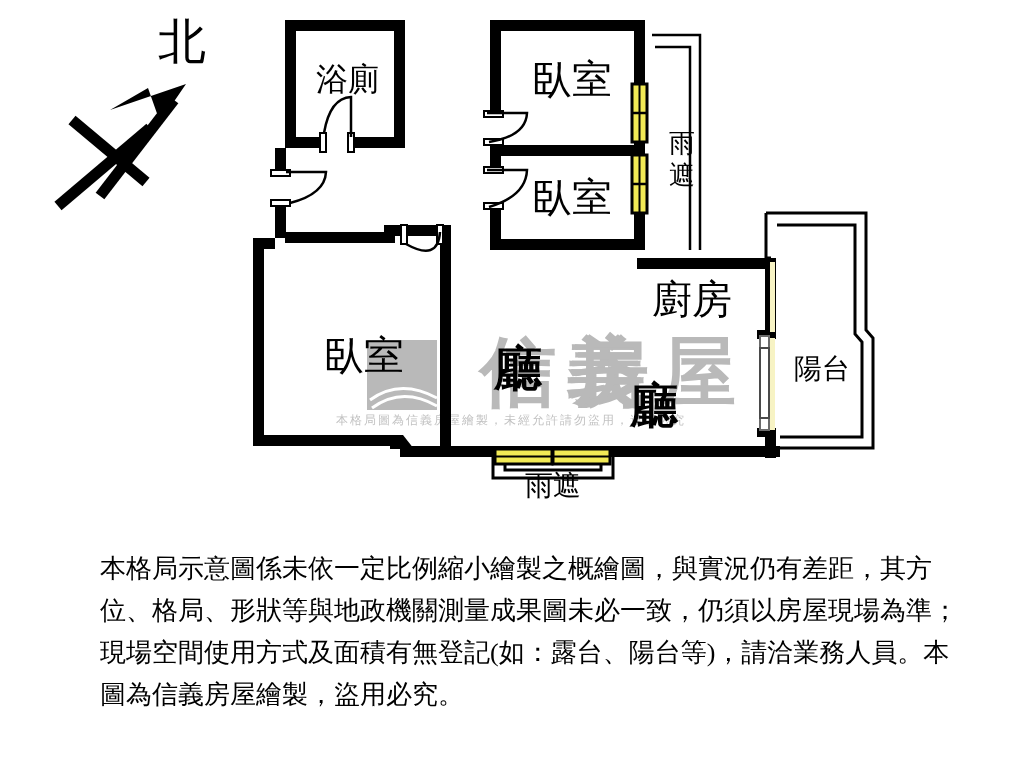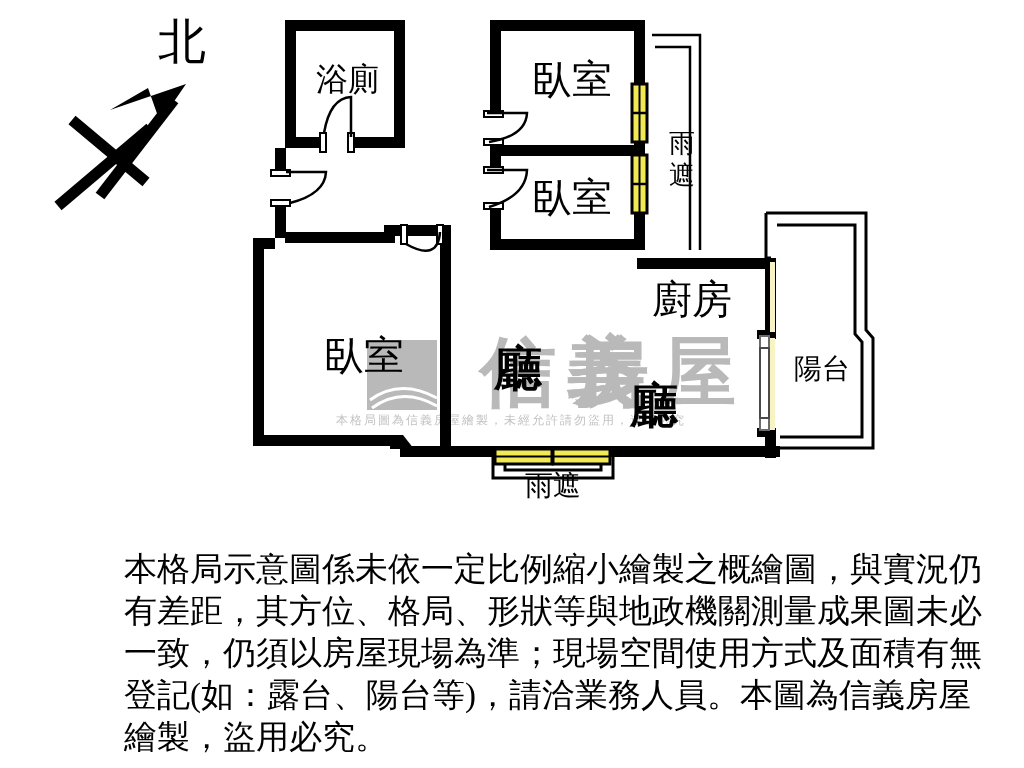--- a/index.html
+++ b/index.html
@@ -36,25 +36,25 @@
     fill: #b9b9b9;
     font-weight: bold;
   }
   .wm-small {
     font-family: "Liberation Sans", "DejaVu Sans", sans-serif;
     fill: #c2c2c2;
     letter-spacing: 2px;
   }
   #disclaimer {
     position: absolute;
-    left: 124px;
+    left: 100px;
     top: 548px;
     width: 860px;
     font-family: "Liberation Serif", "DejaVu Serif", serif;
-    font-size: 33px;
+    font-size: 26px;
     line-height: 42px;
     color: #000000;
     text-align: left;
     letter-spacing: 0px;
   }
 </style>
 </head>
 <body>
 
 <div id="page">

